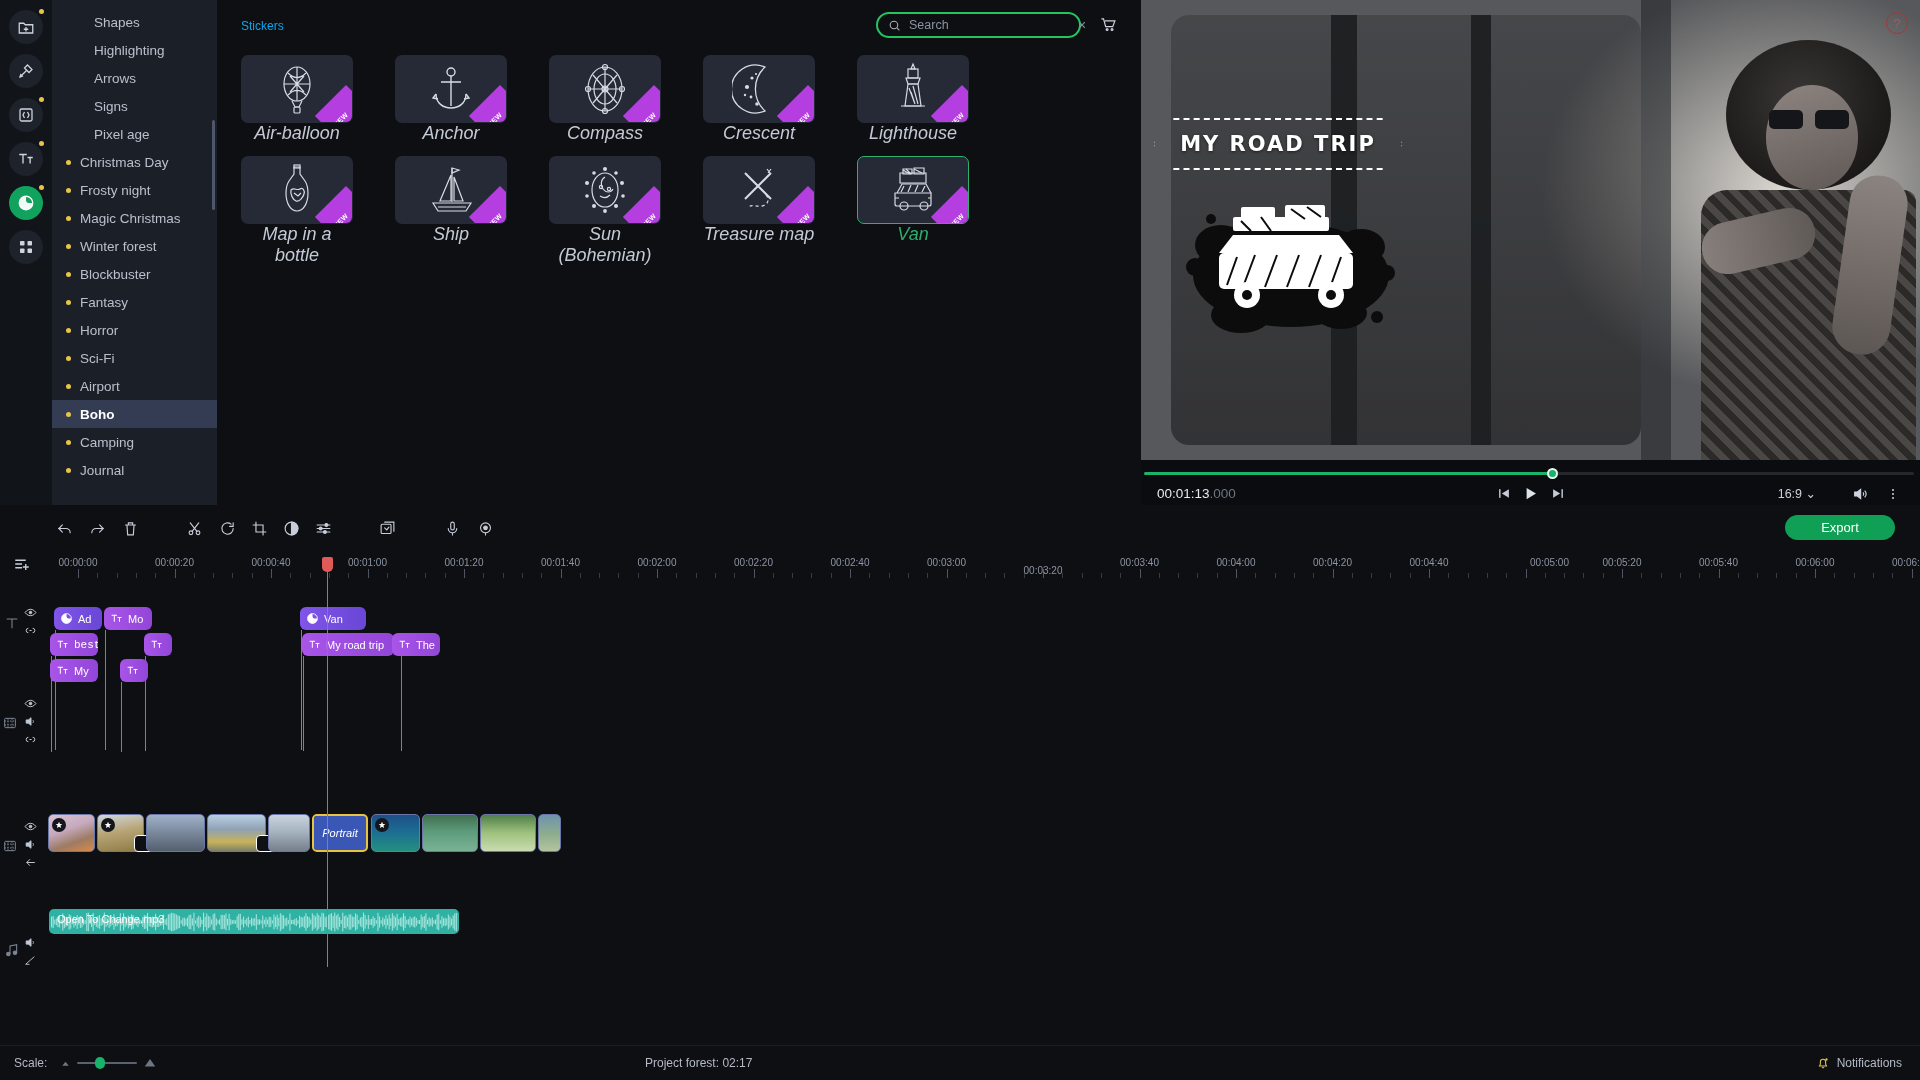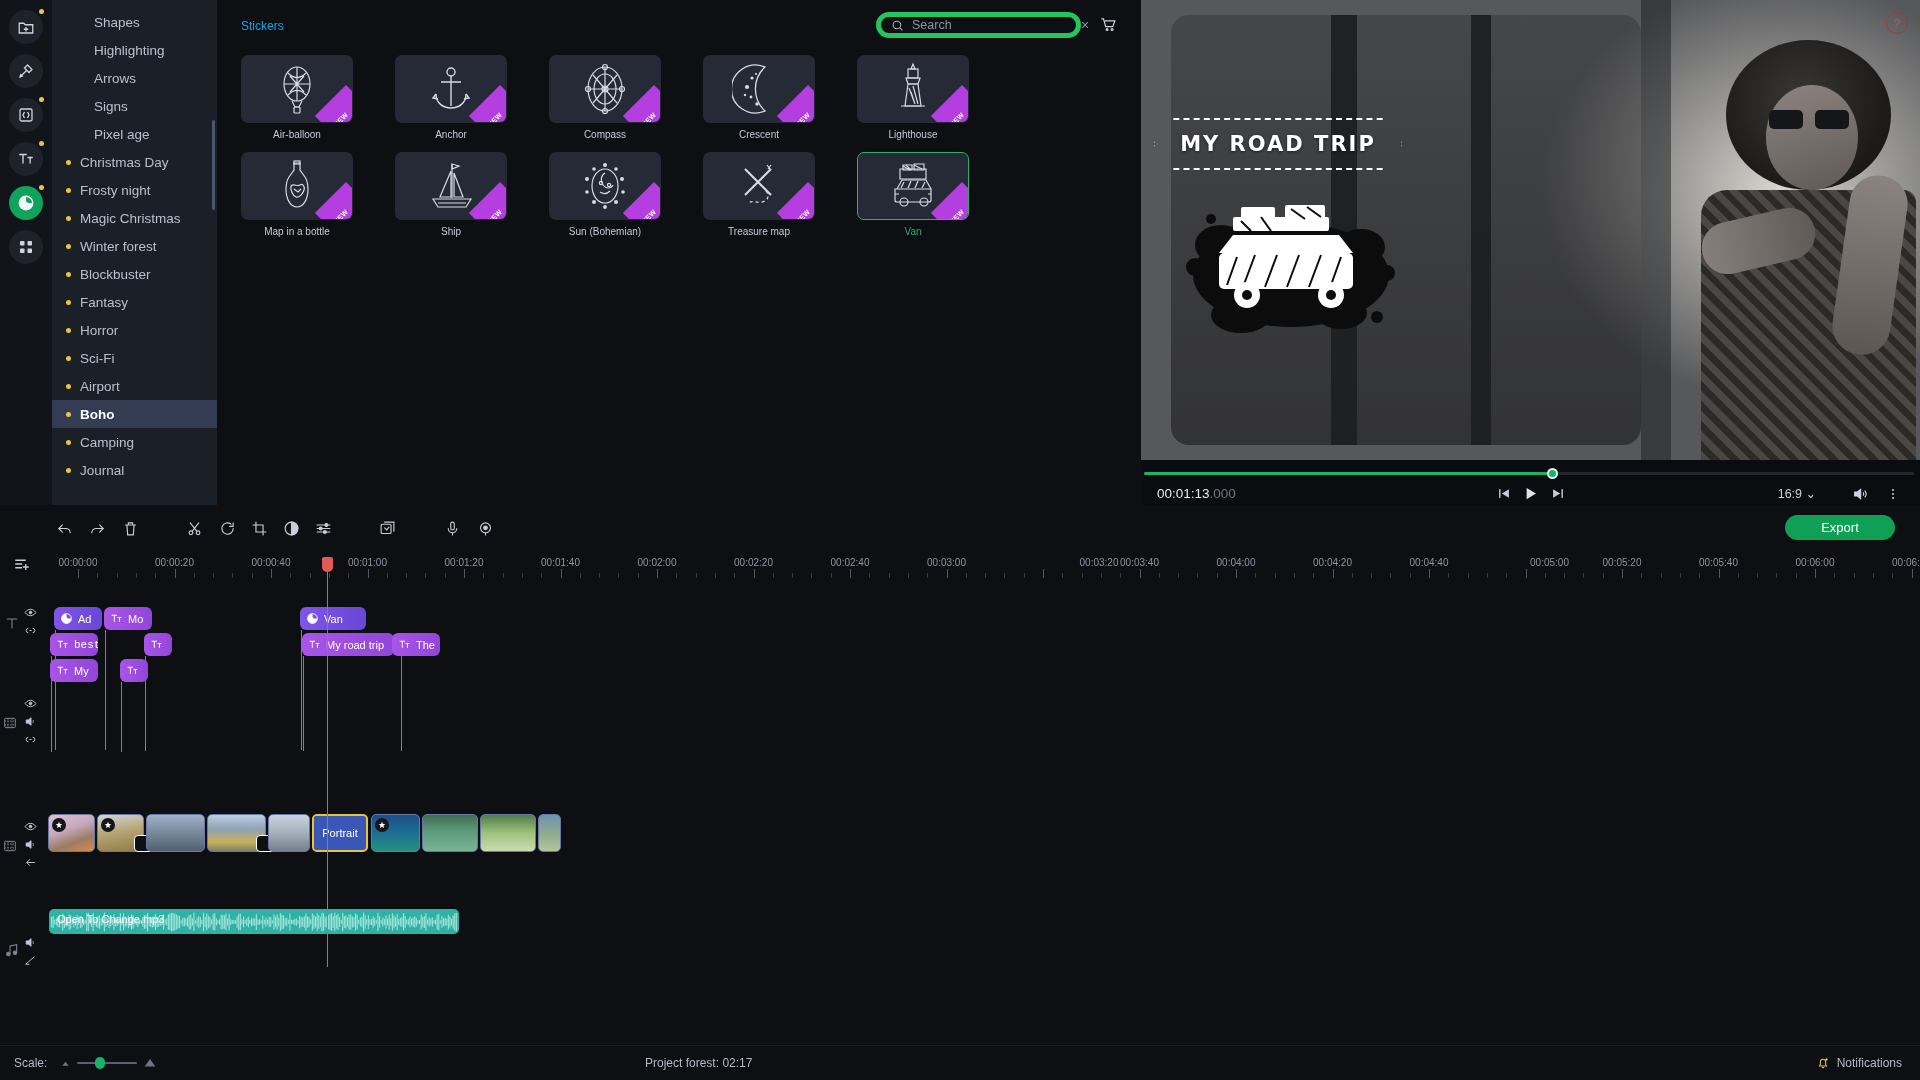--- a/index.html
+++ b/index.html
@@ -59,21 +59,21 @@
     position:absolute; left:217px; top:0; width:924px; height:505px;
     background:#0d0f13; padding:0;
   }
   .panel-head {
     position:relative; height:52px; display:flex; align-items:center;
     padding:0 24px;
   }
   .panel-title { font-size:12px; color:#0ea5e9; }
   .search-wrap {
     position:absolute; right:60px; top:12px; width:205px; height:26px;
-    border:5px solid #22c55e; border-radius:13px;
+    border:2px solid #22c55e; border-radius:13px;
     display:flex; align-items:center; padding:0 10px; gap:8px;
   }
   .search-wrap svg { width:13px; height:13px; flex:none; }
   .search-input {
     flex:1; background:transparent; border:none; outline:none;
     color:#c5cbd6; font-size:12.5px; font-family:"Liberation Sans", sans-serif;
   }
   .search-input::placeholder { color:#8b93a1; }
   .clear-x { color:#8b93a1; font-size:14px; cursor:pointer; line-height:1; }
   .cart-btn {
@@ -102,22 +102,22 @@
   .ribbon::after {
     content:''; position:absolute; right:-16px; bottom:-16px;
     width:44px; height:44px; background:#b43ee0; transform:rotate(45deg);
   }
   .ribbon span {
     position:absolute; right:2px; bottom:6px; z-index:2;
     font-size:7px; color:#fff; font-weight:bold; letter-spacing:.4px;
     transform:rotate(-45deg); transform-origin:100% 100%;
   }
   .tile-label {
-    width:112px; text-align:center; font-size:10px; color:#c4cad5;
-    margin-top:6px;
+    width:112px; text-align:center; font-size:18px; color:#c4cad5;
+    font-style:italic;
   }
   .tile-label.selected { color:#2fae6d; }
 
   
   .preview {
     position:absolute; left:1141px; top:0; width:779px; height:505px;
     background:#0a0c10;
   }
   .video-area {
     position:absolute; left:0; top:0; width:779px; height:460px;
@@ -267,21 +267,21 @@
     font-size:11px; color:#fff; overflow:hidden; cursor:pointer;
   }
   .sticker-clip { background:linear-gradient(90deg,#8055e8,#6a47d6); }
   .text-clip { background:linear-gradient(90deg,#a855e8,#9246d8); }
   .clip-ico { width:13px; height:13px; flex:none; }
   .clip-name { white-space:nowrap; overflow:hidden; }
   .leader { position:absolute; width:1px; background:#b5639e; }
 
   .vclip {
     position:absolute; top:0; height:38px; border-radius:5px;
-    border:1.5px solid #6b77a8; overflow:hidden; cursor:pointer;
+    border:1.5px solid #6b77a8; overflow:hidden; cursor:pointer;font-style:italic;
   }
   .vclip.selected { border:2px solid #e8c341; }
   .vclip-star {
     position:absolute; left:3px; top:3px; width:14px; height:14px;
     border-radius:50%; background:#14161b;
     display:flex; align-items:center; justify-content:center;
   }
   .vclip-star svg { width:8px; height:8px; }
   .trans-badge {
     position:absolute; top:19px; width:28px; height:17px;
@@ -914,21 +914,21 @@
         <div class="rtick minor" style="left: 844.6px;"></div>
         <div class="rtick minor" style="left: 863.9px;"></div>
         <div class="rtick minor" style="left: 883.2px;"></div>
         <div class="rtick" style="left: 902.5px;"></div>
         <div class="rlabel" style="left: 902.5px;">00:03:00</div>
         <div class="rtick minor" style="left: 921.8px;"></div>
         <div class="rtick minor" style="left: 941.1px;"></div>
         <div class="rtick minor" style="left: 960.4px;"></div>
         <div class="rtick minor" style="left: 979.7px;"></div>
         <div class="rtick" style="left: 999px;"></div>
-        <div class="rlabel" style="left: 1055px;">00:03:20</div>
+        <div class="rlabel" style="left: 999px; margin-top: 8px;">00:03:20</div>
         <div class="rtick minor" style="left: 1018.3px;"></div>
         <div class="rtick minor" style="left: 1037.6px;"></div>
         <div class="rtick minor" style="left: 1056.9px;"></div>
         <div class="rtick minor" style="left: 1076.2px;"></div>
         <div class="rtick" style="left: 1095.5px;"></div>
         <div class="rlabel" style="left: 1095.5px;">00:03:40</div>
         <div class="rtick minor" style="left: 1114.8px;"></div>
         <div class="rtick minor" style="left: 1134.1px;"></div>
         <div class="rtick minor" style="left: 1153.4px;"></div>
         <div class="rtick minor" style="left: 1172.7px;"></div>

